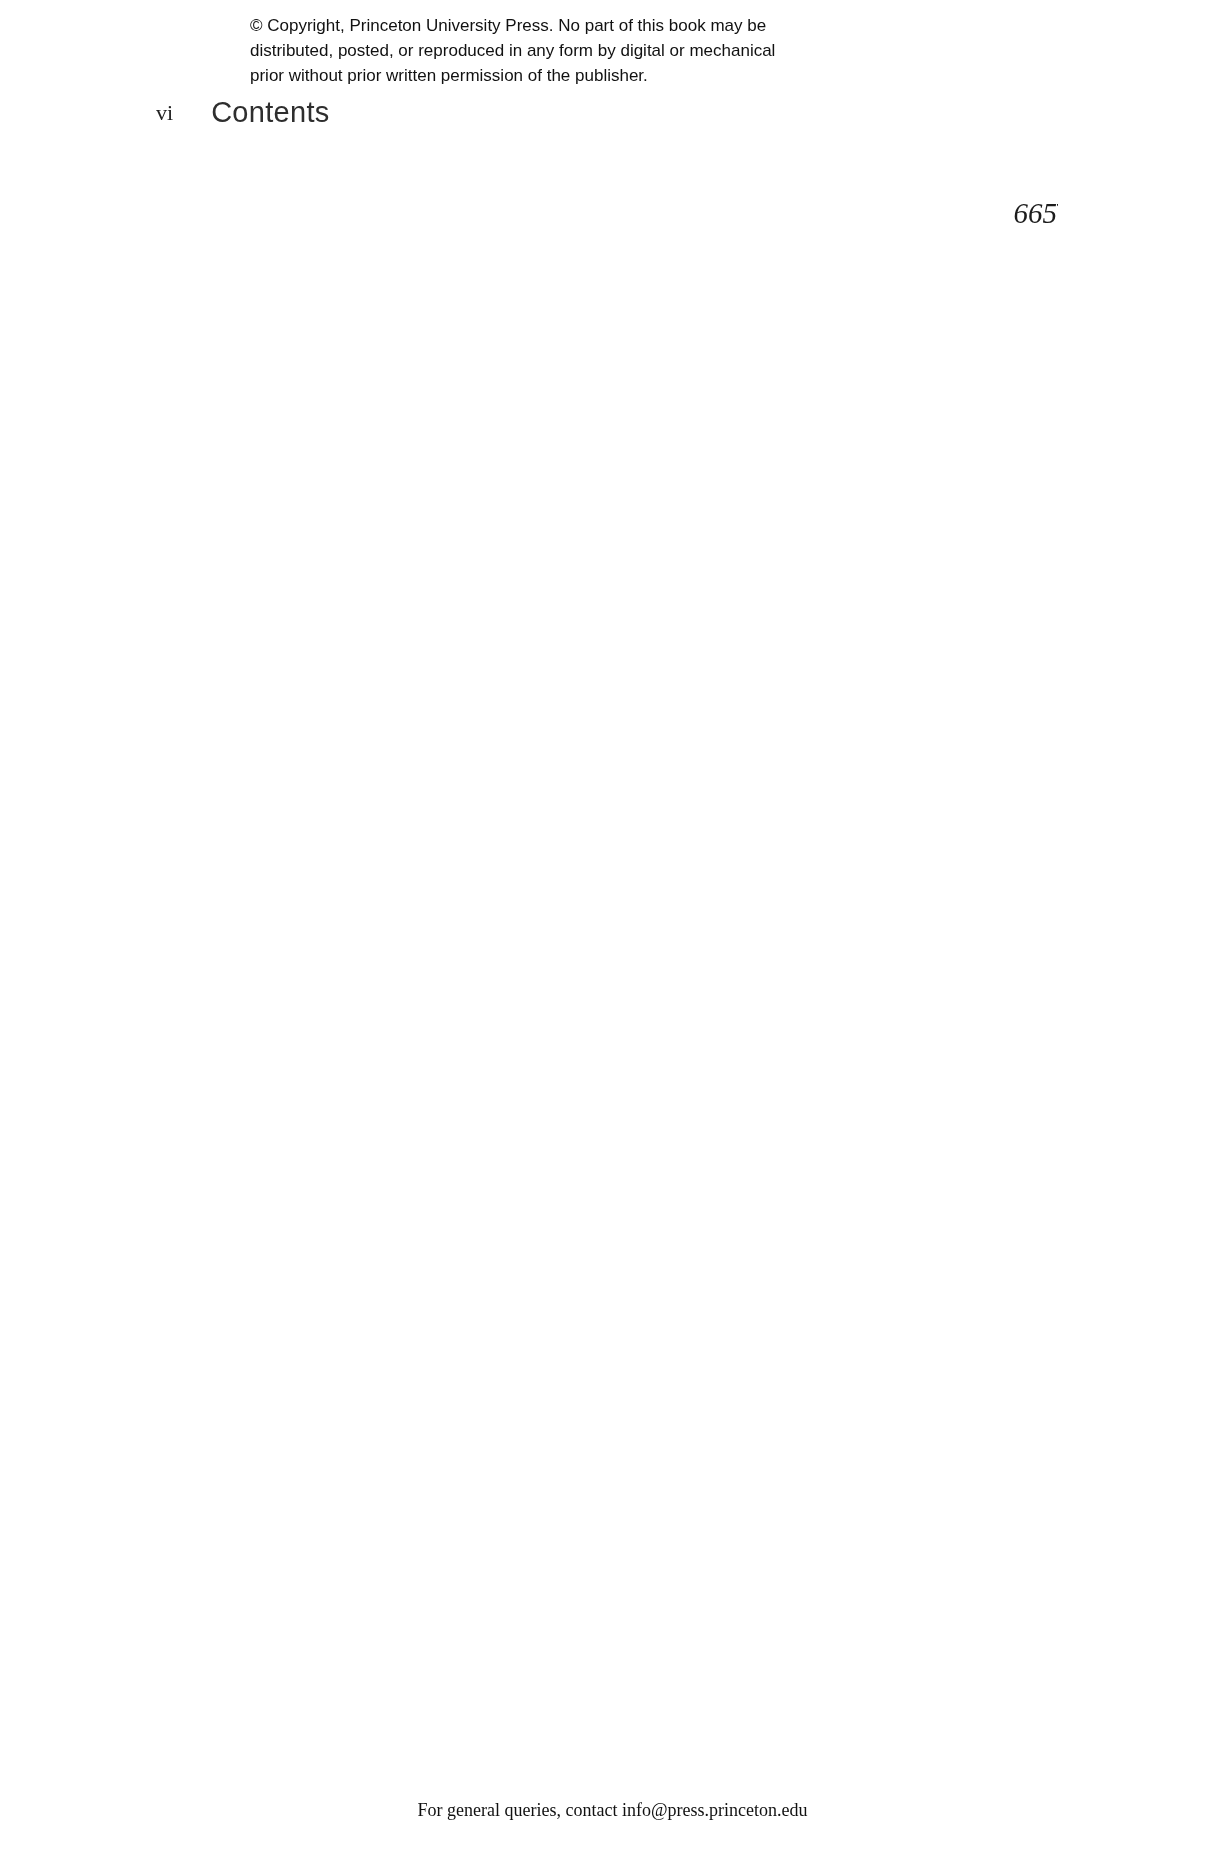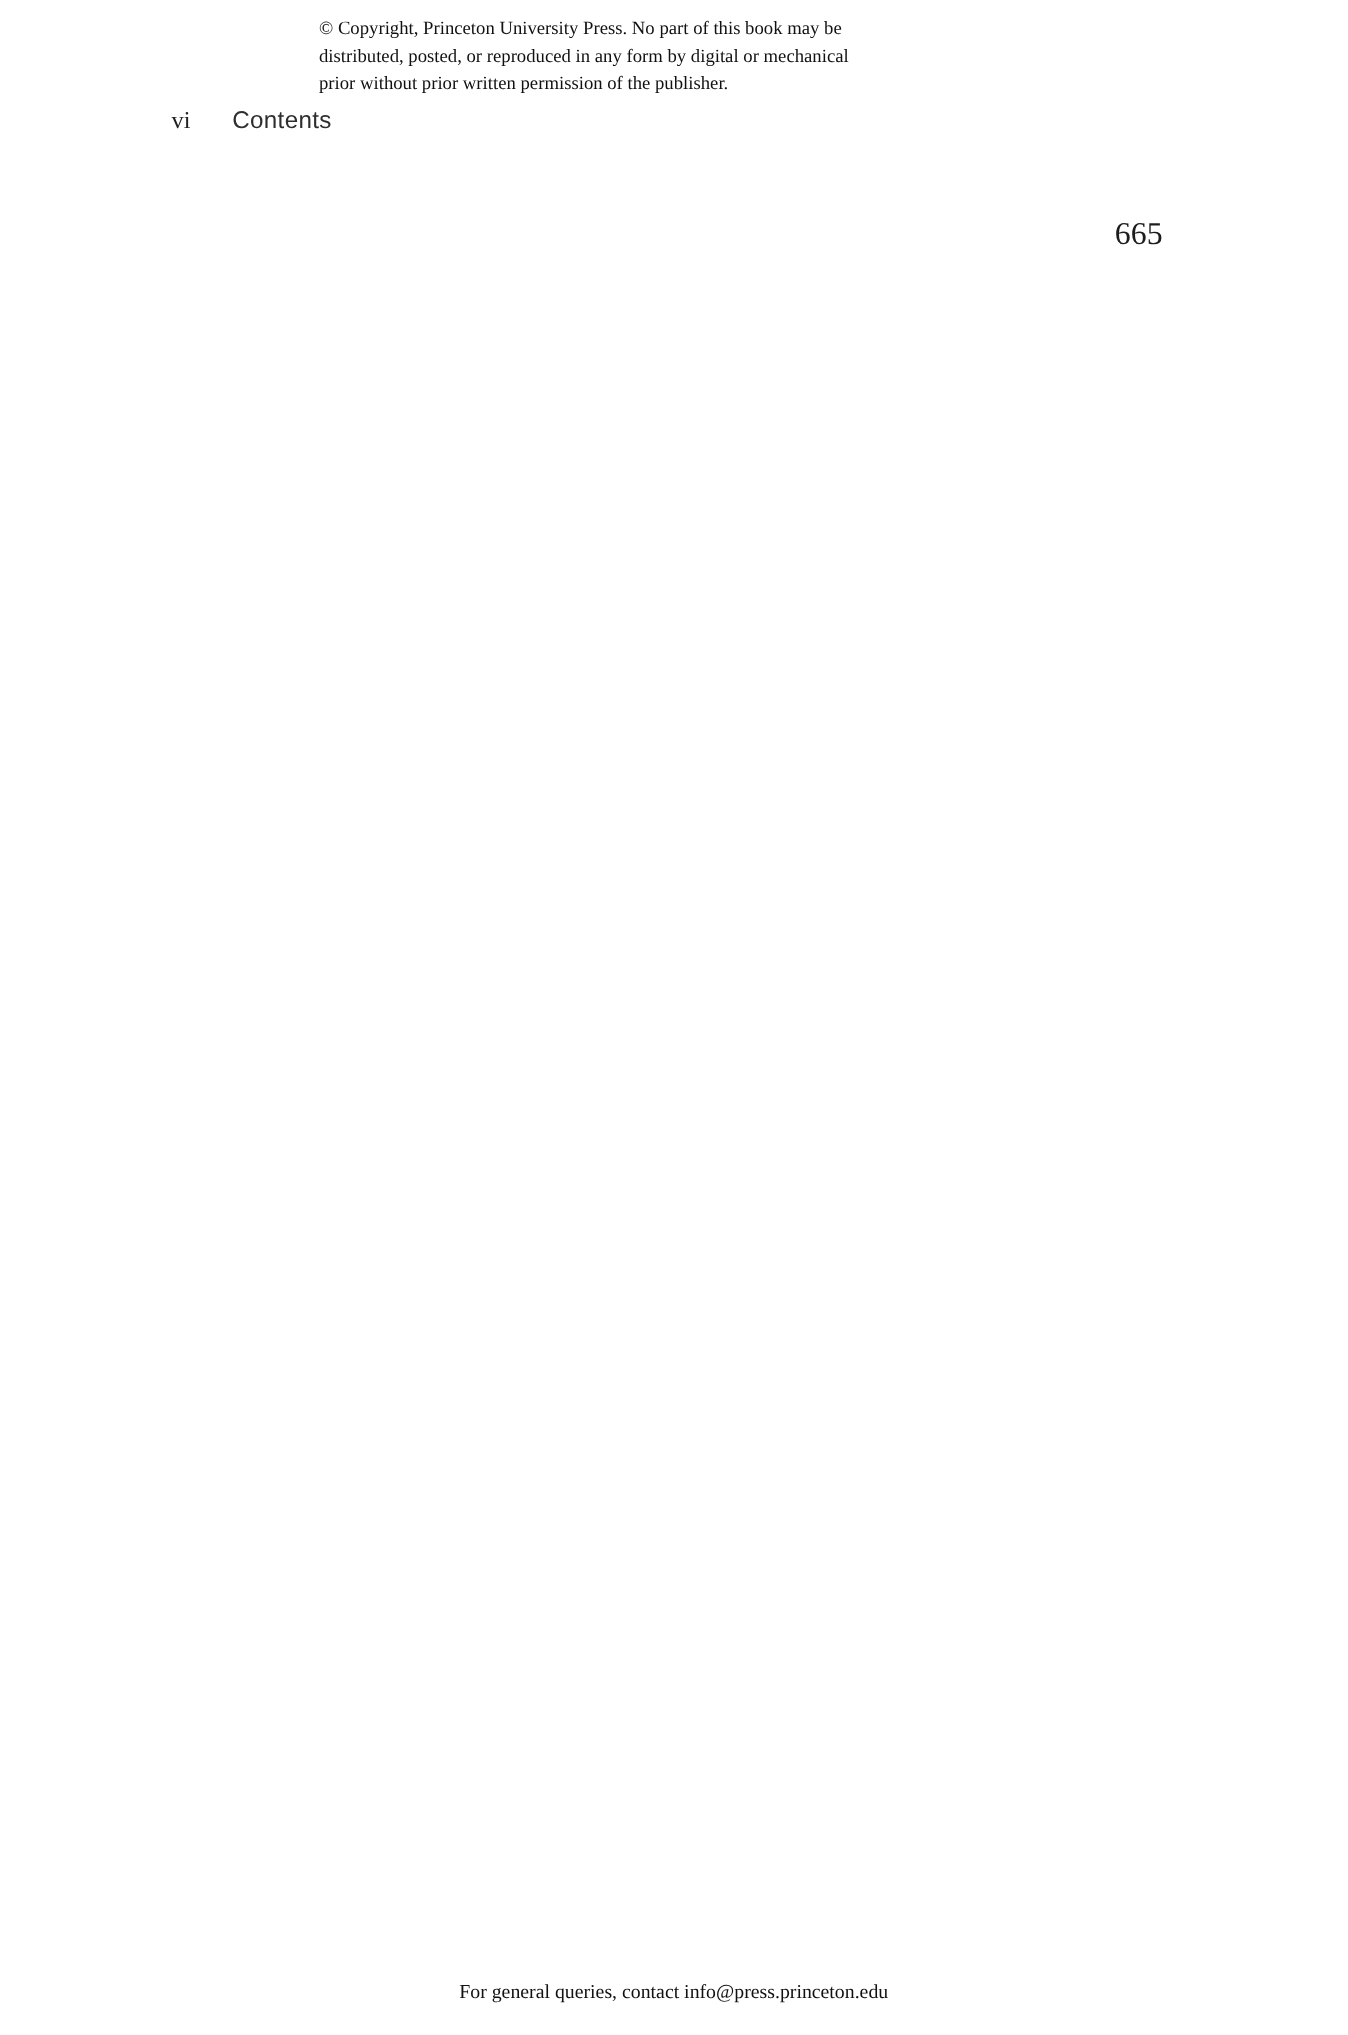--- a/index.html
+++ b/index.html
@@ -19,63 +19,63 @@
     inset: 0;
     background: #ffffff;
   }
 
   
   .copyright {
     position: absolute;
     left: 250px;
     top: 13px;
     width: 640px;
-    font-family: Liberation Serif, serif;
+    font-family: Liberation Sans, sans-serif;
     font-size: 17px;
     line-height: 25px;
     color: #111111;
-    margin-left: 40px;
   }
 
   
   .running-head {
     position: absolute;
     left: 156px;
     top: 96px;
     display: flex;
     align-items: center;
   }
   .running-head .folio {
     font-family: "Liberation Serif", serif;
     font-size: 22px;
     color: #222222;
   }
   .running-head .rh-title {
     font-family: "Liberation Sans", sans-serif;
-    font-size: 22px;
+    font-size: 29px;
     letter-spacing: 0.3px;
     color: #2e2e2e;
     margin-left: 38px;
   }
 
   
   .toc {
     position: absolute;
     left: 175px;
     top: 190px;
     width: 882px;
     font-size: 29px;
     color: #1c1c1c;
   }
   .toc-section .row {
     display: flex;
     align-items: flex-start;
     height: 46px;
     line-height: 46px;
     white-space: nowrap;
+    font-style: italic;
   }
   .toc-section.backmatter .row {
     height: 47px;
     line-height: 47px;
   }
   .row .num {
     width: 34px;
     flex: 0 0 34px;
     text-align: right;
     margin-right: 18px;

